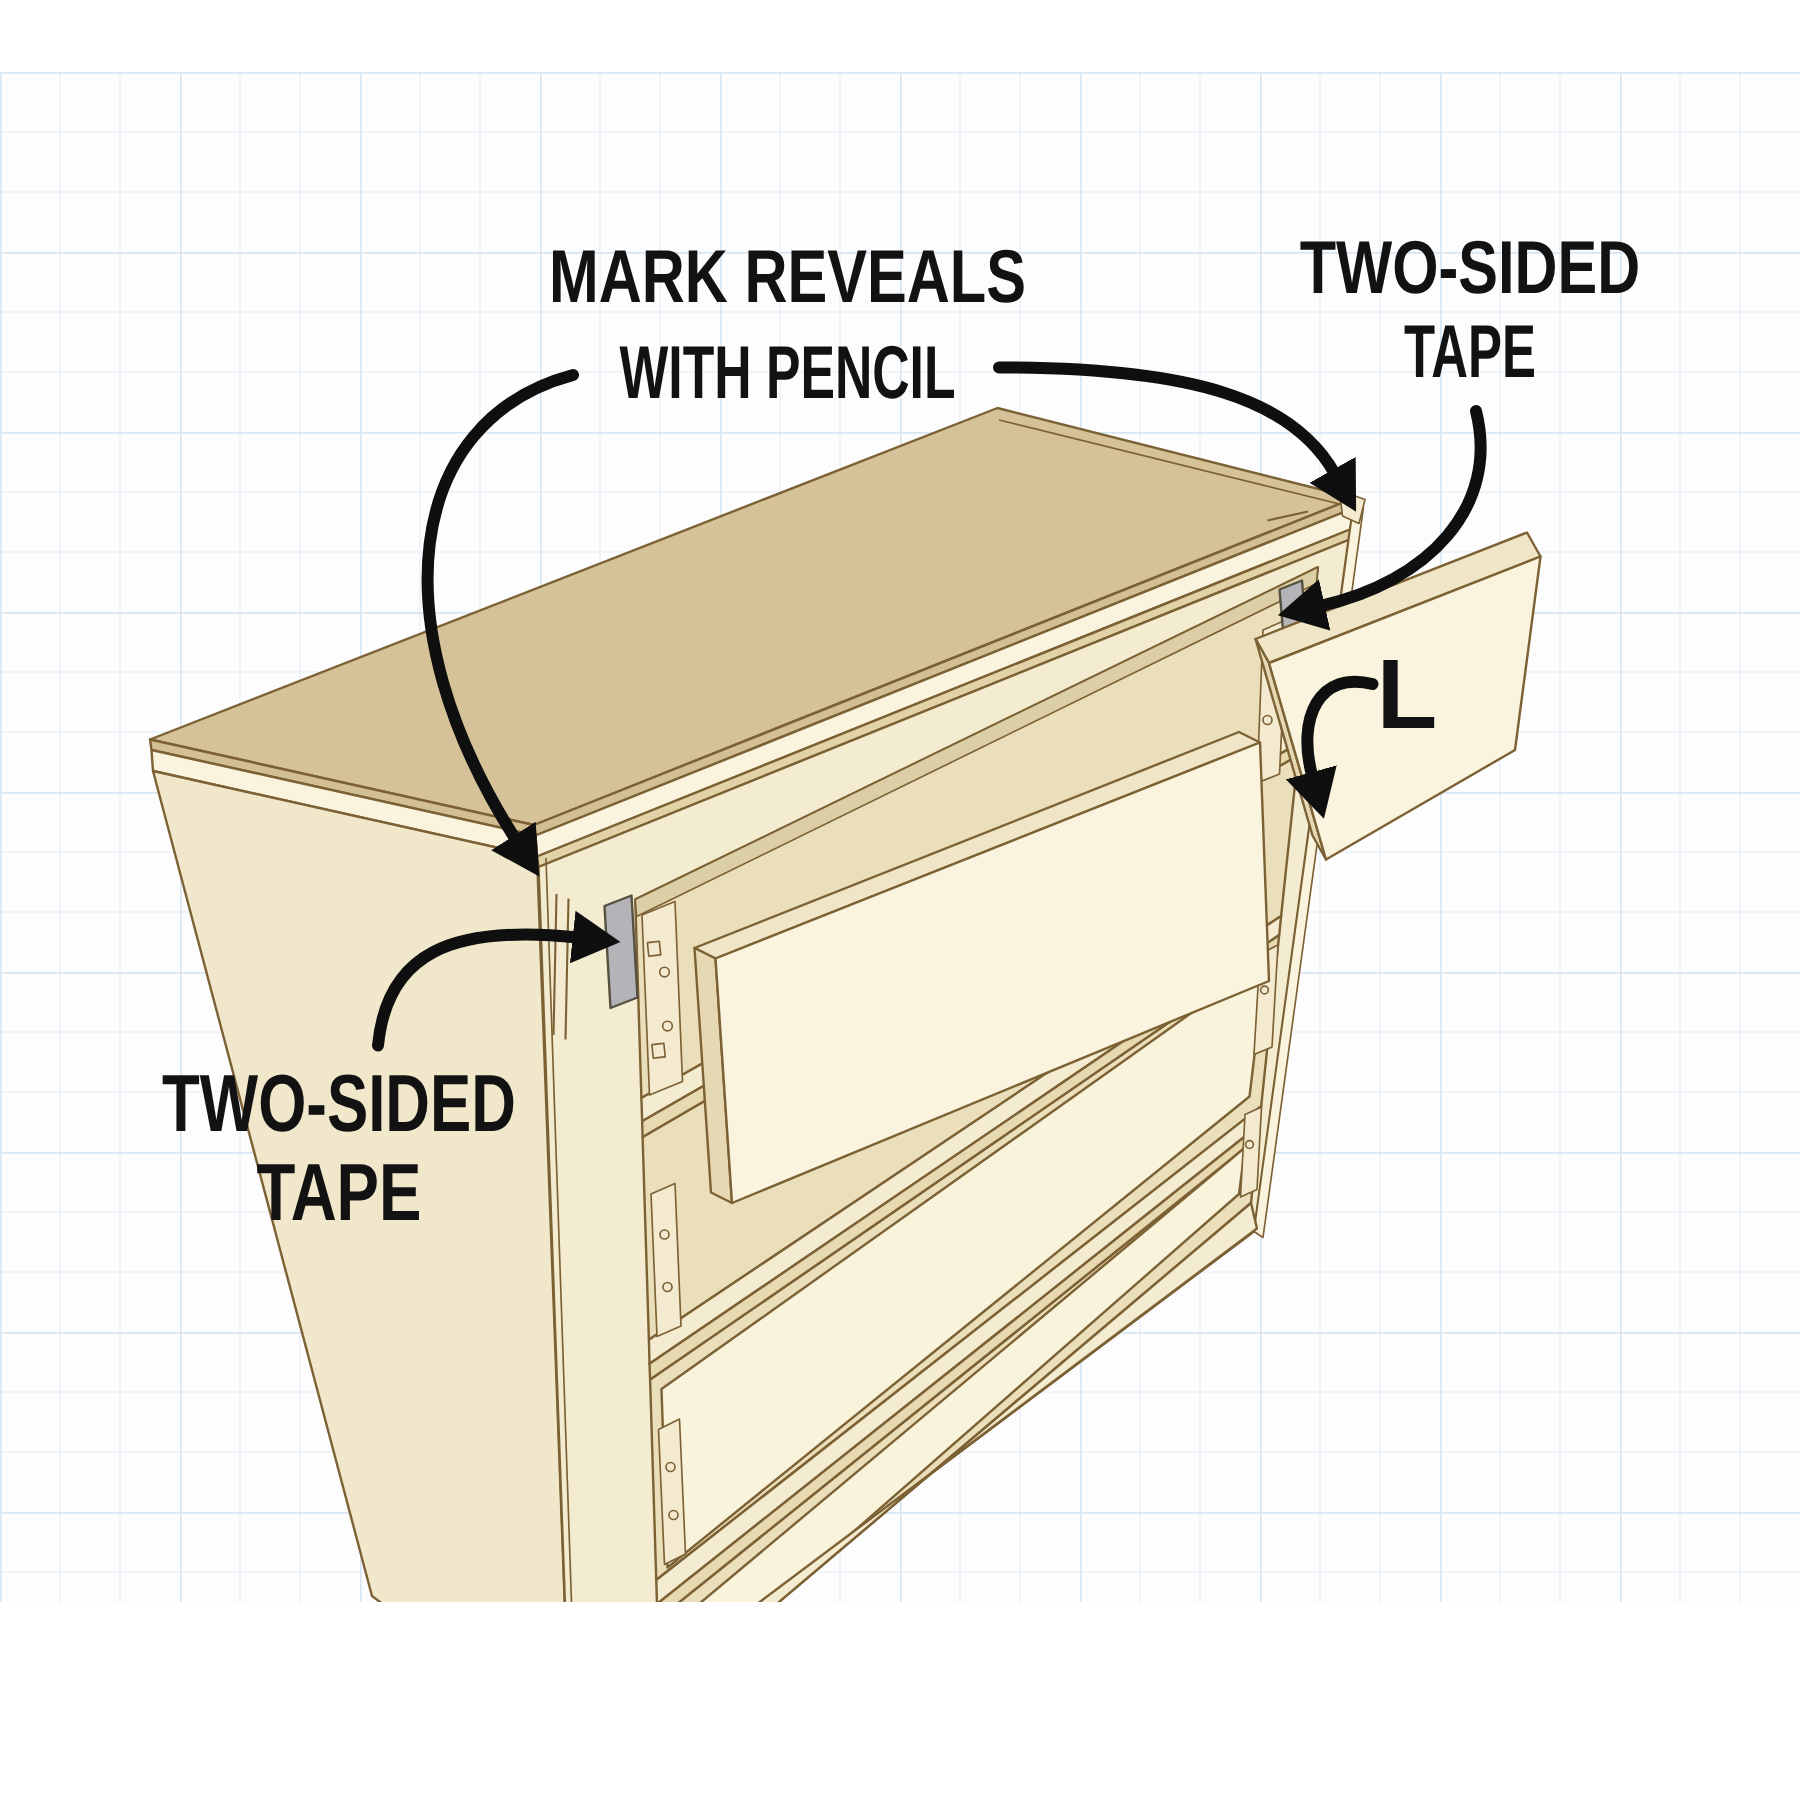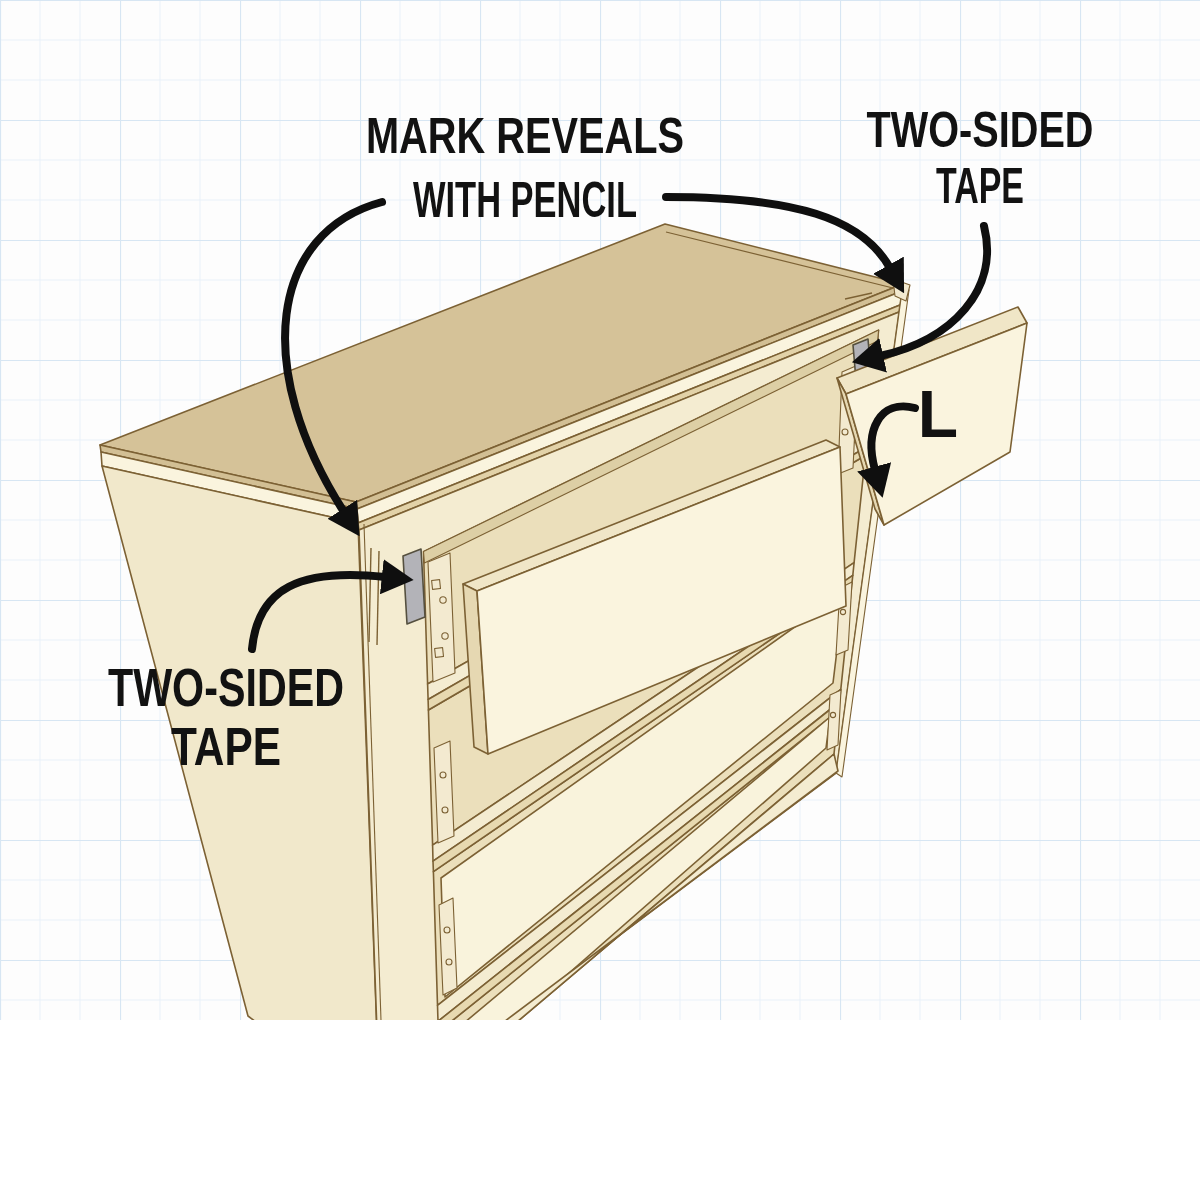--- a/index.html
+++ b/index.html
@@ -1,16 +1,16 @@
 <!DOCTYPE html>
 <html><head>
 <meta charset="utf-8">
 <style>
   html,body{margin:0;padding:0;background:#fff;}
-  .stage{width:1200px;height:1020px;position:relative;overflow:hidden;}
+  .stage{width:1200px;height:1020px;position:relative;overflow:hidden;margin-top:48px;}
   svg{display:block;}
   text{font-family:"Liberation Sans", sans-serif;font-weight:700;}
   .cab{stroke-width:1.6;stroke-linejoin:round;}
   .thin{stroke-width:1.1;}
 </style>
 </head>
 <body>
 
 <div class="stage">
 <svg width="1200" height="1200" viewBox="0 0 1200 1200">

